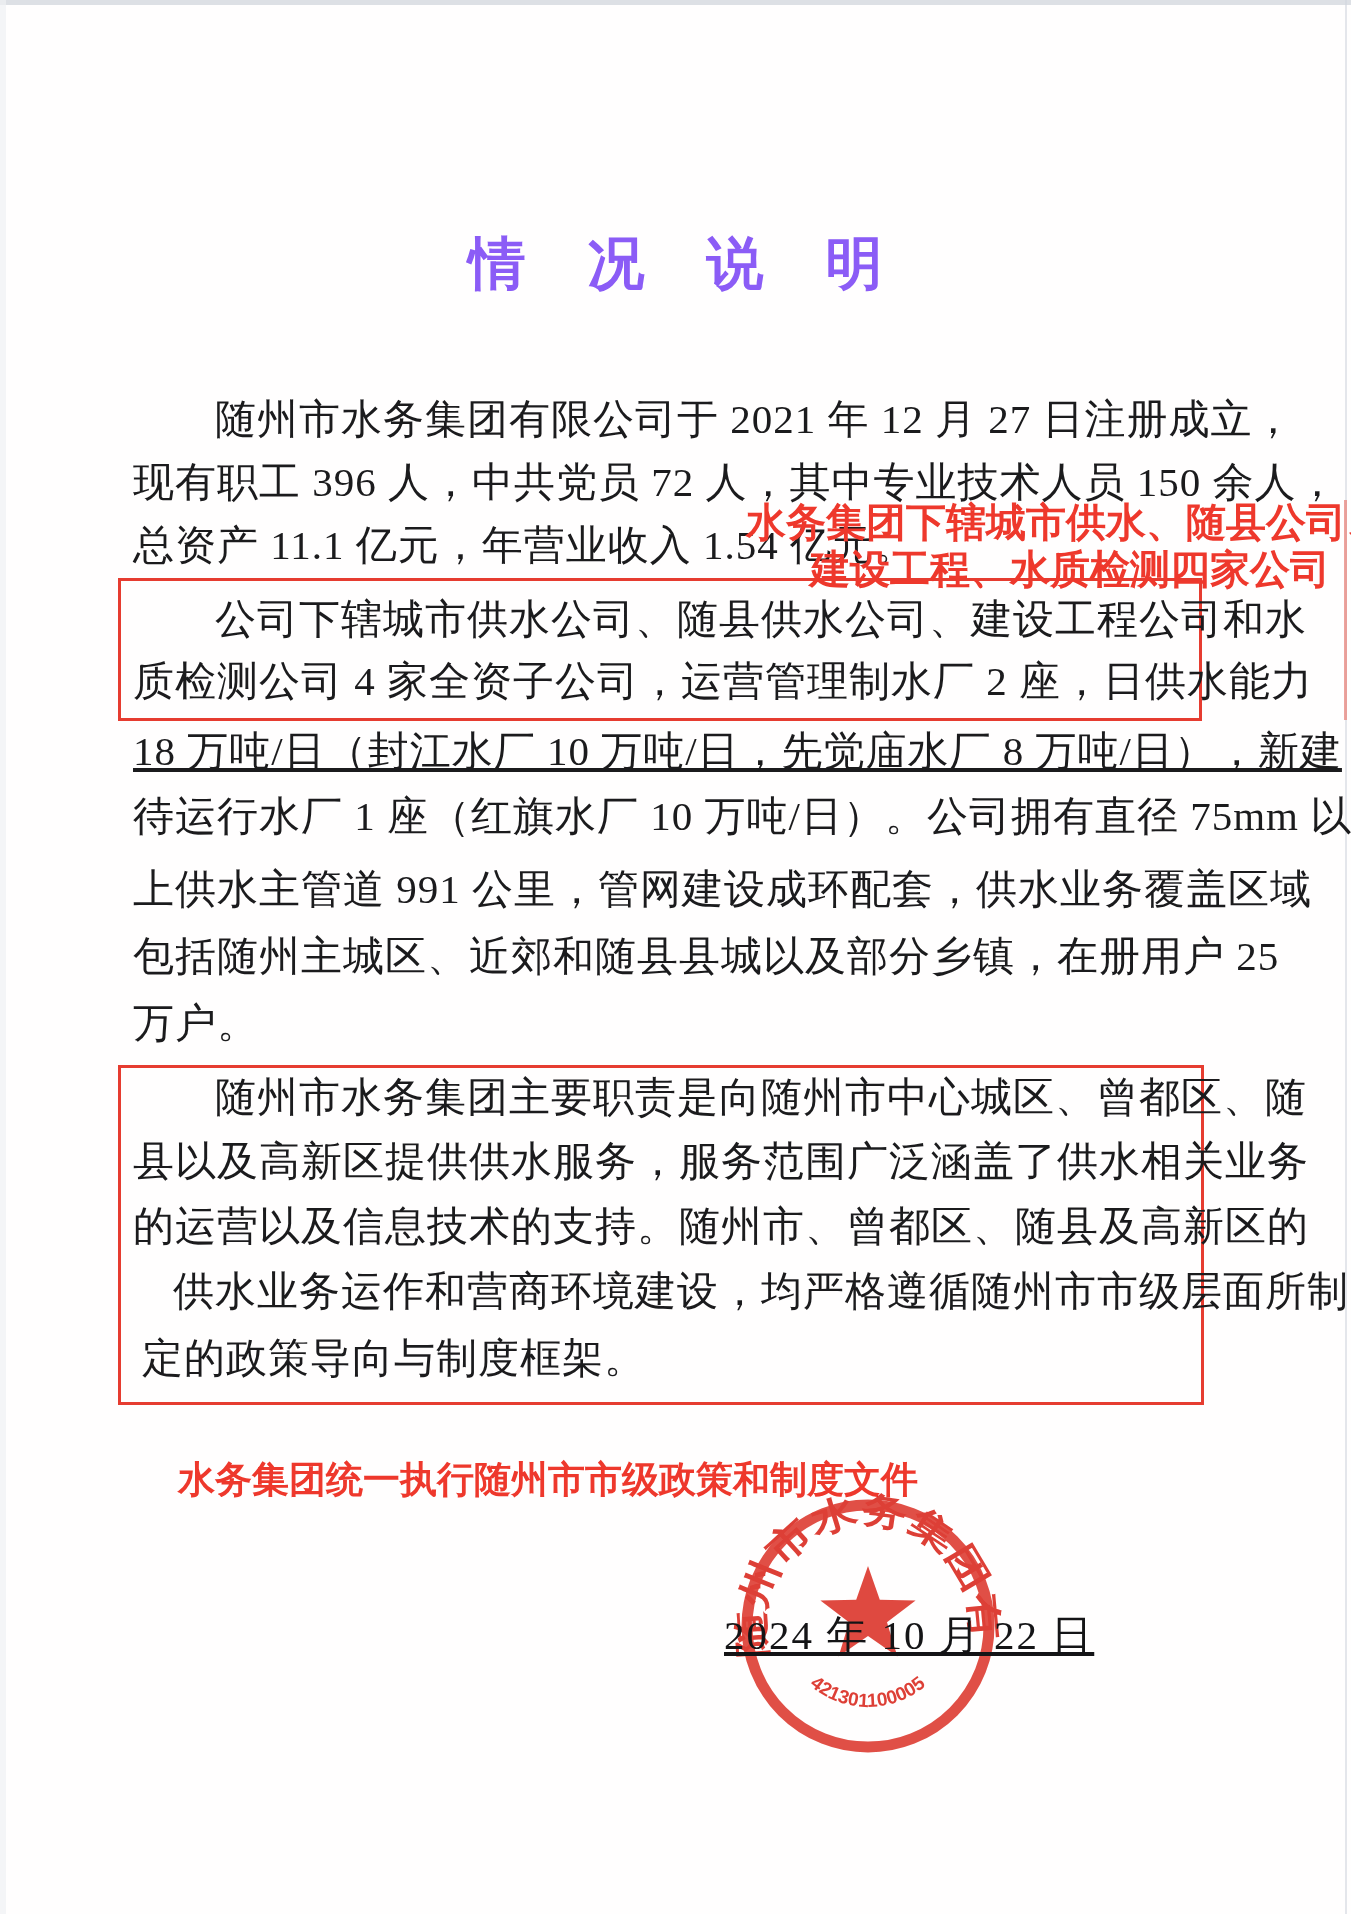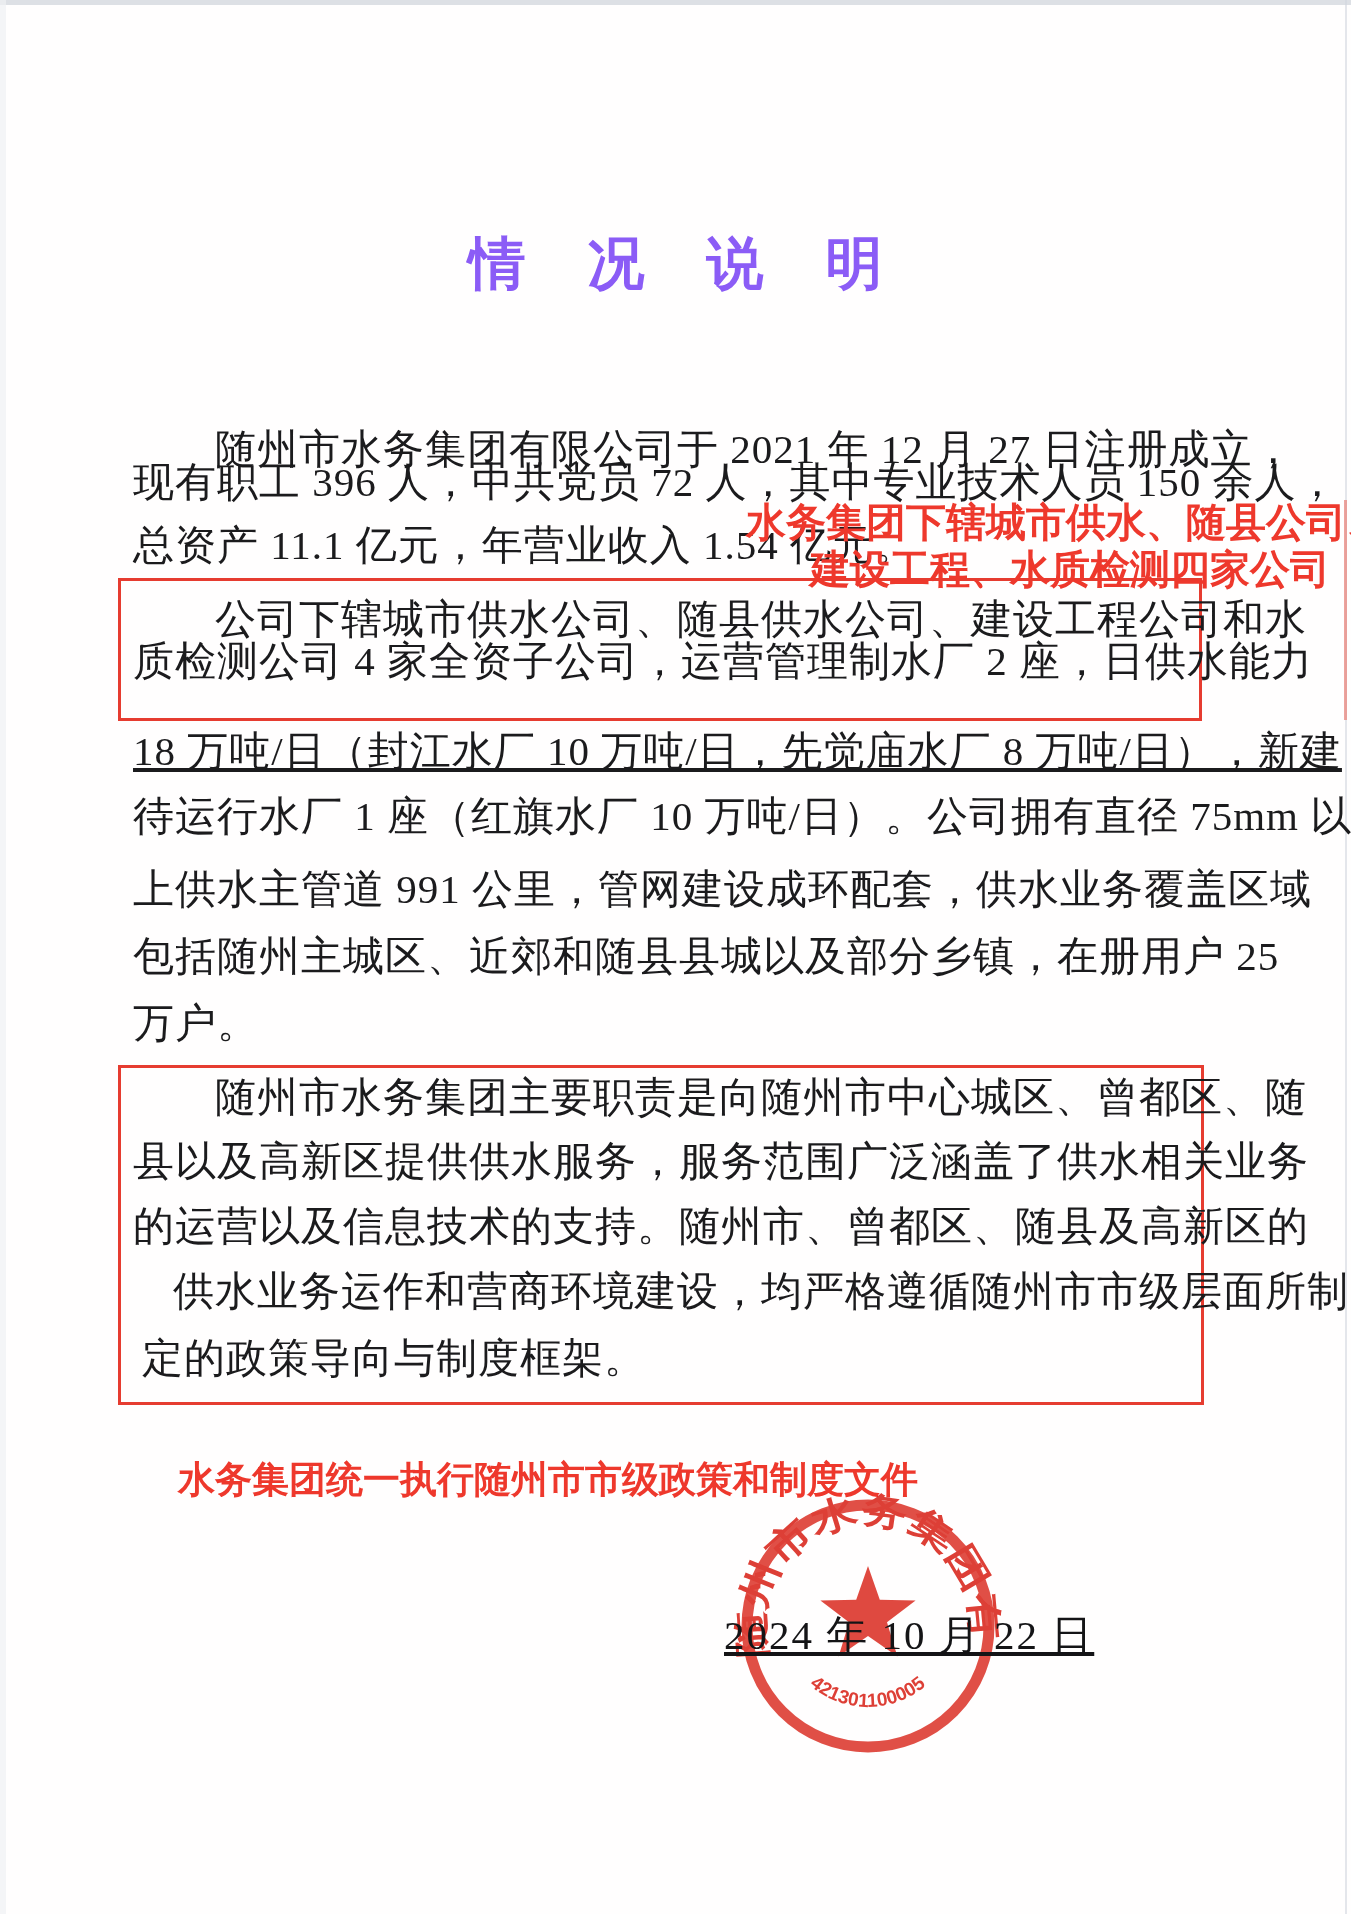--- a/index.html
+++ b/index.html
@@ -70,25 +70,25 @@
   <div class="scan-edge-left"></div>
   <div class="scan-edge-right"></div>
   <div class="scan-edge-red"></div>
 
   <div class="doc-title">情况说明</div>
 
   <div class="red-box" id="red-box-1"></div>
   <div class="red-box" id="red-box-2"></div>
 
   <div id="body-lines">
-      <div class="body-line" style="top: 396px; left: 215px; margin-top: 30px;">随州市水务集团有限公司于 2021 年 12 月 27 日注册成立，</div>
+      <div class="body-line" style="top: 396px; left: 215px;">随州市水务集团有限公司于 2021 年 12 月 27 日注册成立，</div>
       <div class="body-line" style="top: 459px;">现有职工 396 人，中共党员 72 人，其中专业技术人员 150 余人，</div>
       <div class="body-line" style="top: 522px;">总资产 11.1 亿元，年营业收入 1.54 亿元。</div>
       <div class="body-line" style="top: 596px; left: 215px;">公司下辖城市供水公司、随县供水公司、建设工程公司和水</div>
-      <div class="body-line" style="top: 638px;">质检测公司 4 家全资子公司，运营管理制水厂 2 座，日供水能力</div>
+      <div class="body-line" style="top: 658px;">质检测公司 4 家全资子公司，运营管理制水厂 2 座，日供水能力</div>
       <div class="body-line" style="top: 728px; text-decoration: underline;">18 万吨/日（封江水厂 10 万吨/日，先觉庙水厂 8 万吨/日），新建</div>
       <div class="body-line" style="top: 793px;">待运行水厂 1 座（红旗水厂 10 万吨/日）。公司拥有直径 75mm 以</div>
       <div class="body-line" style="top: 866px;">上供水主管道 991 公里，管网建设成环配套，供水业务覆盖区域</div>
       <div class="body-line" style="top: 933px;">包括随州主城区、近郊和随县县城以及部分乡镇，在册用户 25</div>
       <div class="body-line" style="top: 1000px;">万户。</div>
       <div class="body-line" style="top: 1074px; left: 215px;">随州市水务集团主要职责是向随州市中心城区、曾都区、随</div>
       <div class="body-line" style="top: 1138px;">县以及高新区提供供水服务，服务范围广泛涵盖了供水相关业务</div>
       <div class="body-line" style="top: 1203px;">的运营以及信息技术的支持。随州市、曾都区、随县及高新区的</div>
       <div class="body-line" style="top: 1268px; margin-left: 40px;">供水业务运作和营商环境建设，均严格遵循随州市市级层面所制</div>
       <div class="body-line" style="top: 1335px; margin-left: 9px;">定的政策导向与制度框架。</div>

